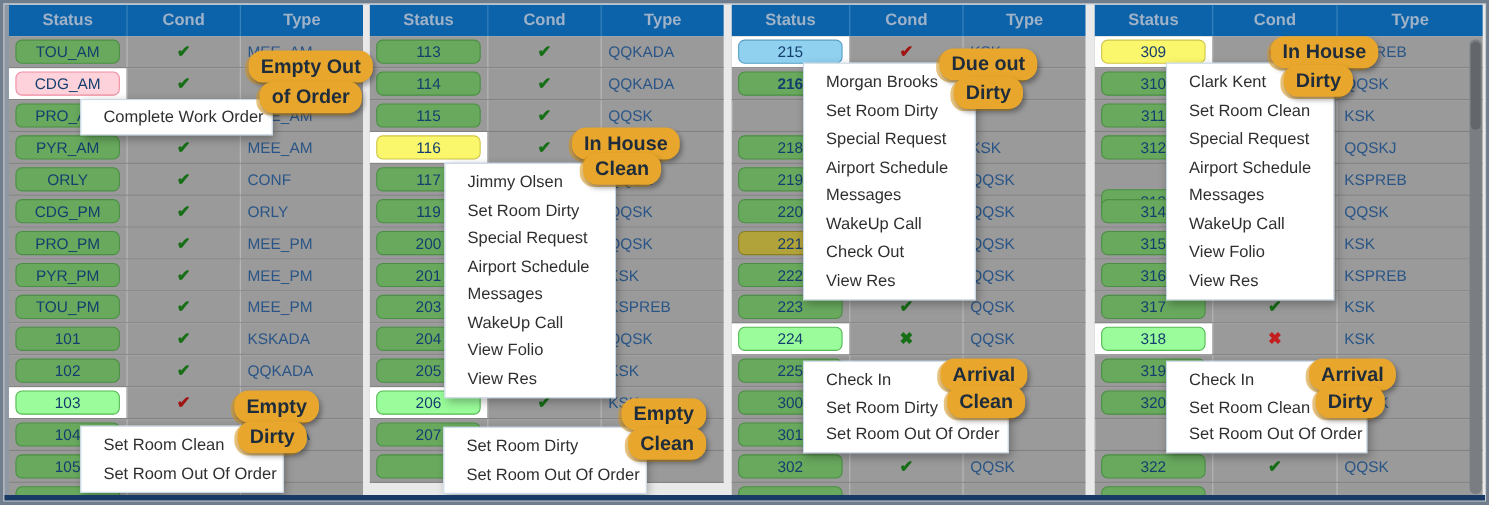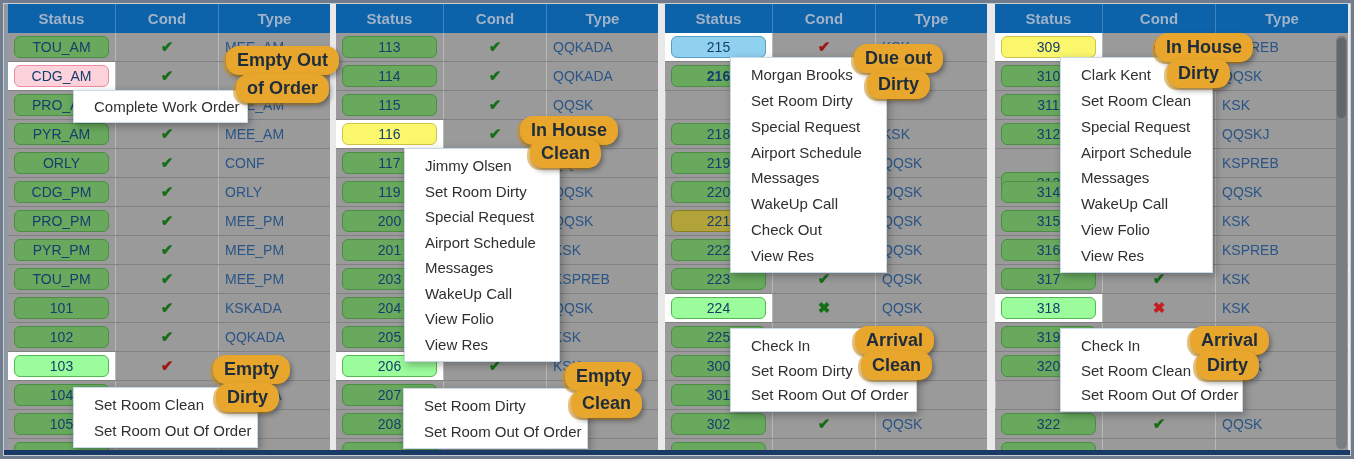--- a/index.html
+++ b/index.html
@@ -331,27 +331,20 @@
         </div>
         <div class="prow">
           <div class="cell c1" style="width: 107px;">
             <div class="chip green">207</div>
           </div>
           <div class="cell c2" style="width: 103px;"></div>
           <div class="cell c3" style="width: 112px;"></div>
         </div>
         <div class="prow">
           <div class="cell c1" style="width: 107px;">
-            <div class="chip green">208</div>
-          </div>
-          <div class="cell c2" style="width: 103px;"></div>
-          <div class="cell c3" style="width: 112px;"></div>
-        </div>
-        <div class="prow">
-          <div class="cell c1" style="width: 107px;">
             <div class="chip green"></div>
           </div>
           <div class="cell c2" style="width: 103px;"></div>
           <div class="cell c3" style="width: 112px;"></div>
         </div>
       </div>
       <div class="panel" style="left: 665px; width: 322px;">
         <div class="phead">
           <div class="hcell" style="width: 107px;">Status</div>
           <div class="hcell" style="width: 103px;">Cond</div>

